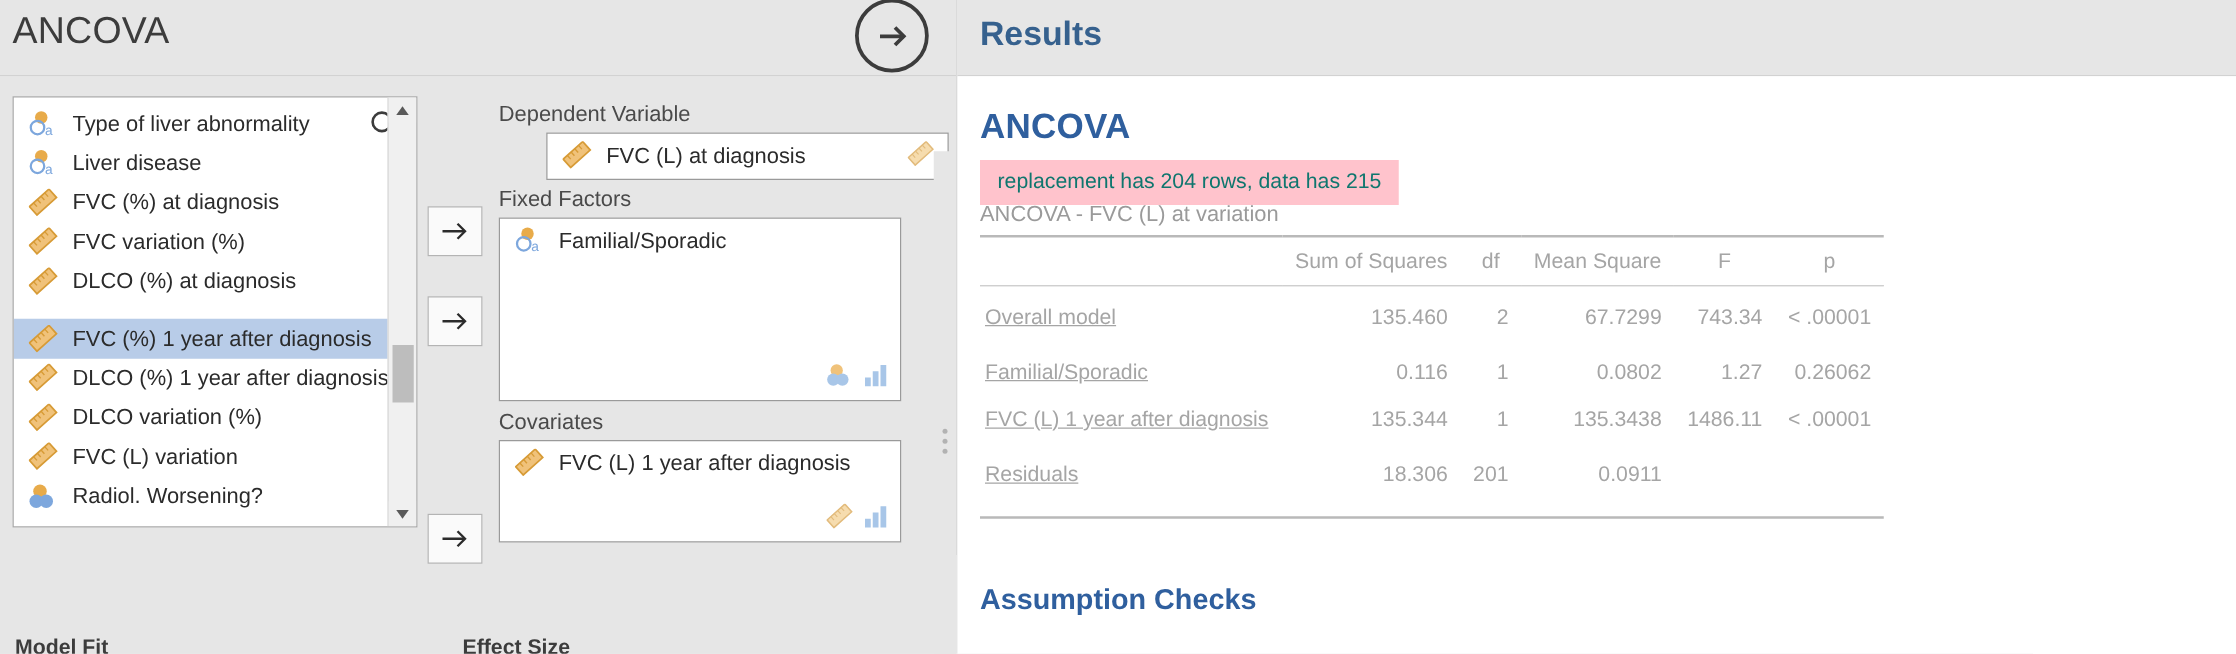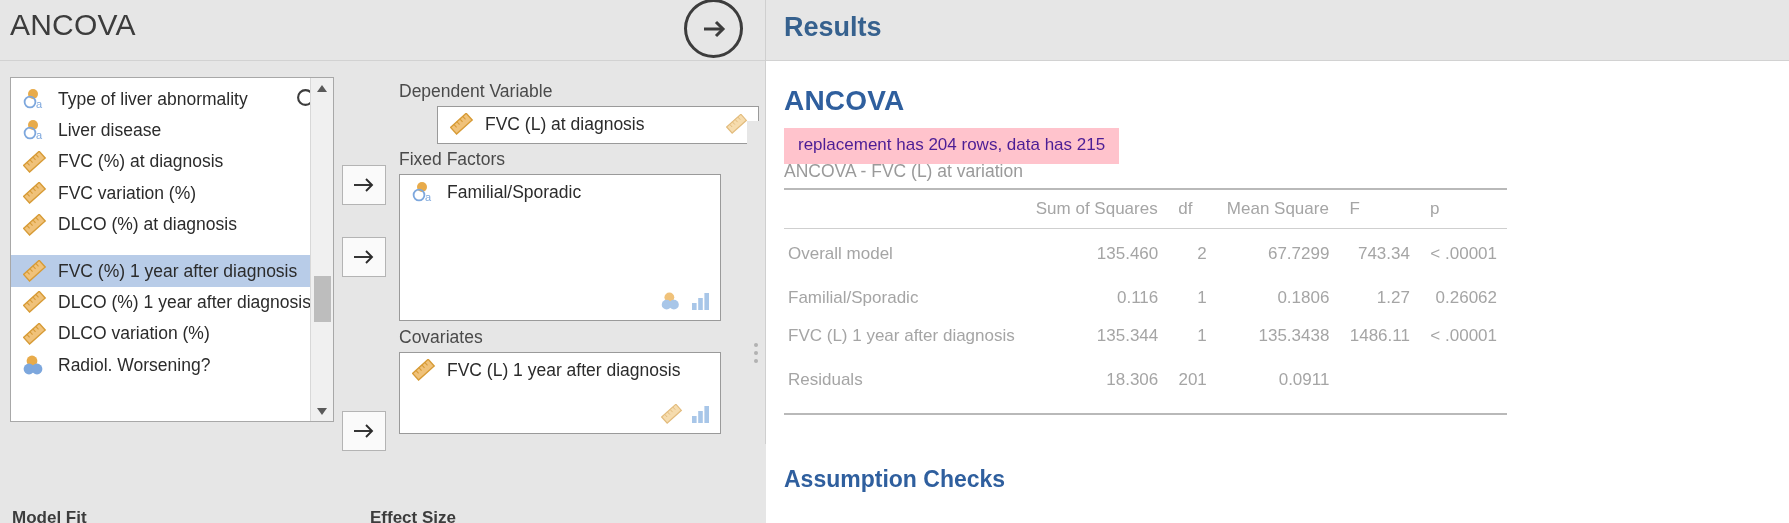--- a/index.html
+++ b/index.html
@@ -51,26 +51,26 @@
 
   
   .bot-lbl{position:absolute;bottom:-4px;font-size:17px;font-weight:bold;color:#3c3c3c;}
 
   
   .results-pane{position:relative;flex:1 1 auto;height:444px;background:#fff;border-left:1px solid #cfcfcf;}
   .res-header{height:60px;background:#e6e6e6;border-bottom:1px solid #d2d2d2;position:relative;}
   .res-header .h{position:absolute;left:18px;top:12px;font-size:27px;font-weight:bold;color:#36618e;}
   .res-body{position:relative;background:#fff;height:463px;padding:0 18px;}
   .res-h2{position:absolute;left:18px;top:24px;font-size:28px;font-weight:bold;color:#2f5f9e;letter-spacing:.2px;}
-  .err-box{position:absolute;left:18px;top:67px;background:#ffc3cc;color:#4c1d95;font-size:17px;padding:7px 14px 9px 14px;}
+  .err-box{position:absolute;left:18px;top:67px;background:#ffc3cc;color:#0f766e;font-size:17px;padding:7px 14px 9px 14px;}
   .tbl-title{position:absolute;left:18px;top:100px;font-size:17.5px;color:#9a9a9a;}
   table.anova{position:absolute;left:18px;top:127px;border-collapse:collapse;width:723px;color:#a5a5a5;font-size:17px;}
-  table.anova th{font-weight:400;color:#a5a5a5;padding:9px 10px;text-align:left;}
+  table.anova th{font-weight:400;color:#a5a5a5;padding:9px 10px;text-align:center;}
   table.anova td{padding:9px 10px;text-align:right;}
-  table.anova th.lft,table.anova td.lft{text-align:left;padding-left:4px;}
+  table.anova th.lft,table.anova td.lft{text-align:left;padding-left:4px;text-decoration:underline;}
   table.anova thead tr{border-top:2px solid #b9b9b9;border-bottom:1px solid #cfcfcf;}
   table.anova tbody tr.sep td{padding-top:15px;}
   .tbl-bottom-rule{position:absolute;left:18px;top:352px;width:723px;height:2px;background:#b9b9b9;}
   .res-h3{position:absolute;left:18px;top:405px;font-size:23px;font-weight:bold;color:#2f5f9e;}
 </style>
 </head>
 <body>
 
 <div class="app">
 
@@ -208,20 +208,34 @@
                     <line x1="5.5" y1="6.5" x2="5.5" y2="10.5" stroke="#d79b36" stroke-width="1.1"></line>
                     <line x1="9.5" y1="6.5" x2="9.5" y2="10.5" stroke="#d79b36" stroke-width="1.1"></line>
                     <line x1="13.5" y1="6.5" x2="13.5" y2="10.5" stroke="#d79b36" stroke-width="1.1"></line>
                     <line x1="17.5" y1="6.5" x2="17.5" y2="10.5" stroke="#d79b36" stroke-width="1.1"></line>
                   </g>
                 </svg>
             </span>
             <span>DLCO variation (%)</span>
           </div>
 
+          <div class="var-item">
+            <span class="var-icon">
+              <svg width="26" height="22" viewBox="0 0 26 22">
+                  <g transform="rotate(-42 11 11)">
+                    <rect x="1" y="6.5" width="21" height="9" fill="#f0c27a" stroke="#d79b36" stroke-width="1.4"></rect>
+                    <line x1="5.5" y1="6.5" x2="5.5" y2="10.5" stroke="#d79b36" stroke-width="1.1"></line>
+                    <line x1="9.5" y1="6.5" x2="9.5" y2="10.5" stroke="#d79b36" stroke-width="1.1"></line>
+                    <line x1="13.5" y1="6.5" x2="13.5" y2="10.5" stroke="#d79b36" stroke-width="1.1"></line>
+                    <line x1="17.5" y1="6.5" x2="17.5" y2="10.5" stroke="#d79b36" stroke-width="1.1"></line>
+                  </g>
+                </svg>
+            </span>
+            <span>FVC (L) variation</span>
+          </div>
 
           <div class="var-item">
             <span class="var-icon">
               <svg width="26" height="22" viewBox="0 0 26 22">
                   <circle cx="9" cy="7" r="5.4" fill="#e8ab4a"></circle>
                   <circle cx="6" cy="15" r="5.4" fill="#7da7dd"></circle>
                   <circle cx="14" cy="15" r="5.4" fill="#7da7dd"></circle>
                 </svg>
             </span>
             <span>Radiol. Worsening?</span>
@@ -411,21 +425,21 @@
             <td>135.460</td>
             <td>2</td>
             <td>67.7299</td>
             <td>743.34</td>
             <td>&lt; .00001</td>
           </tr>
           <tr class="sep">
             <td class="lft">Familial/Sporadic</td>
             <td>0.116</td>
             <td>1</td>
-            <td>0.1806</td>
+            <td>0.0802</td>
             <td>1.27</td>
             <td>0.26062</td>
           </tr>
           <tr>
             <td class="lft">FVC (L) 1 year after diagnosis</td>
             <td>135.344</td>
             <td>1</td>
             <td>135.3438</td>
             <td>1486.11</td>
             <td>&lt; .00001</td>

